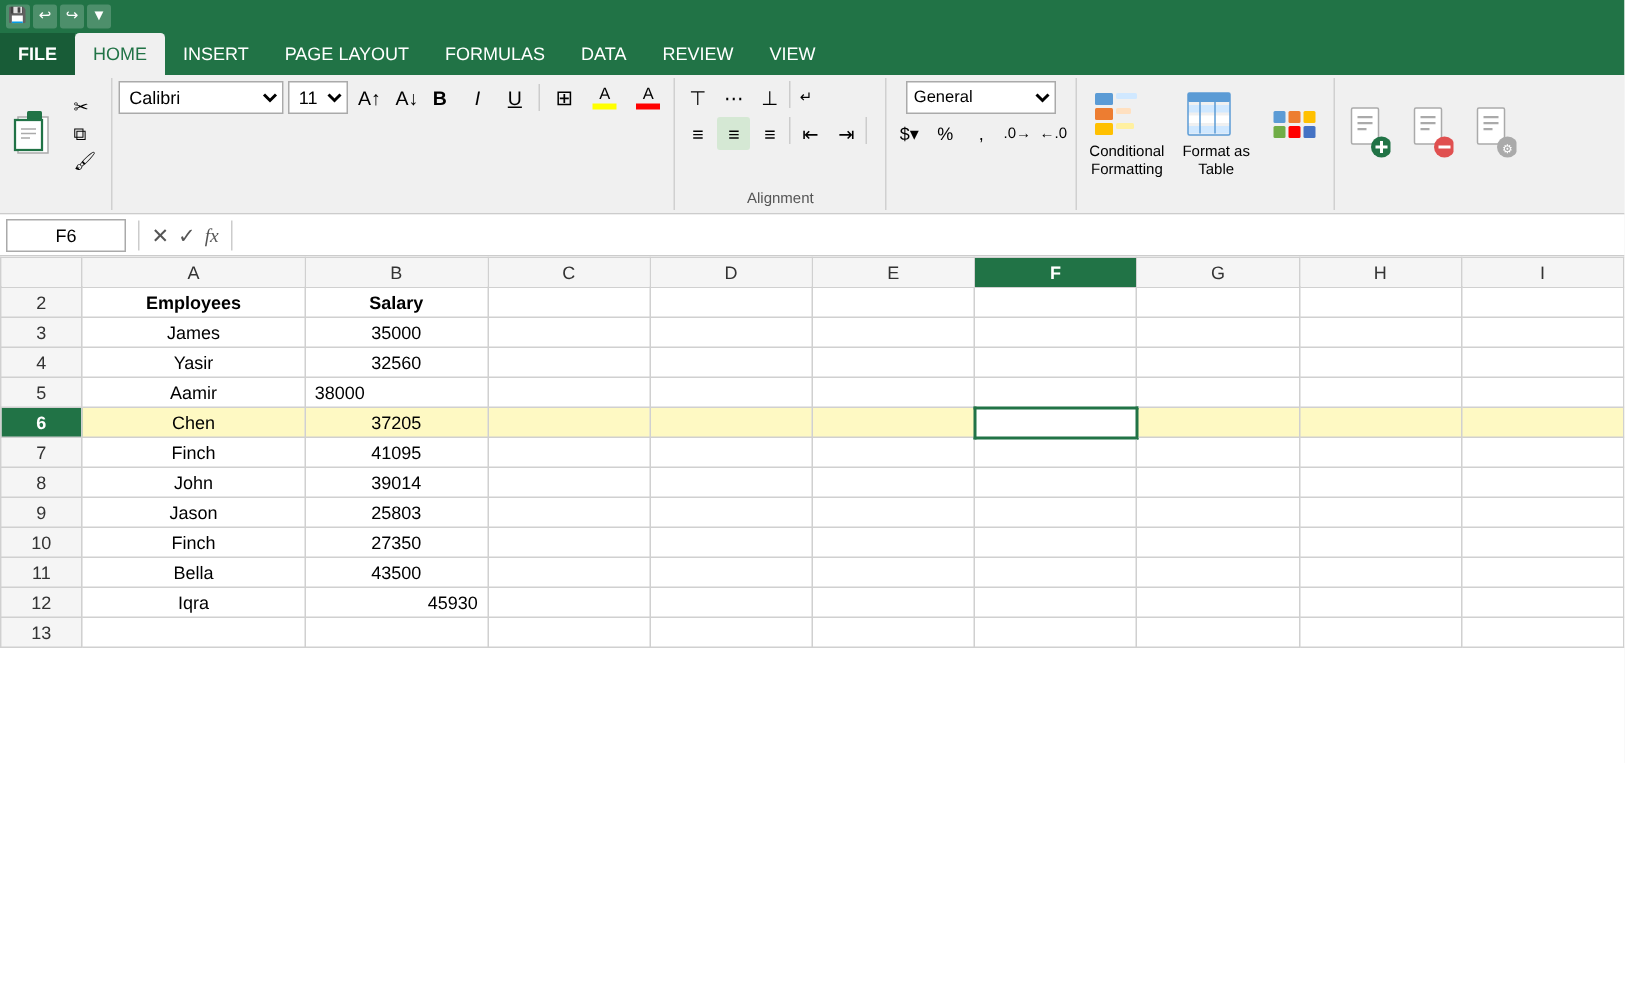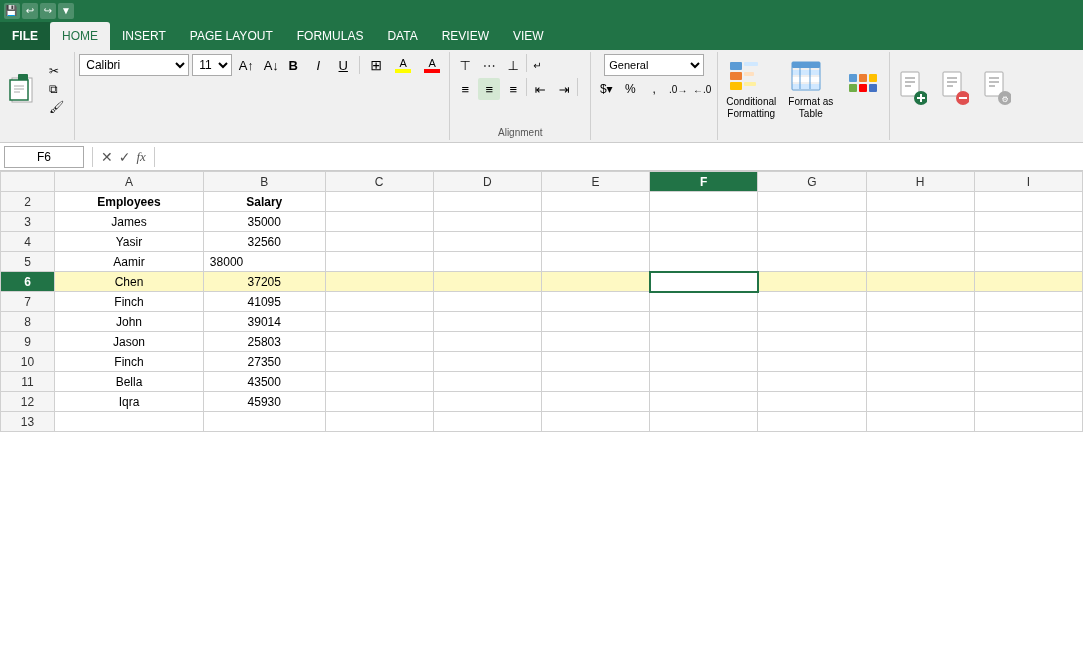--- a/index.html
+++ b/index.html
@@ -693,21 +693,21 @@
           <td class="cell"></td>
           <td class="cell"></td>
           <td class="cell"></td>
           <td class="cell"></td>
           <td class="cell"></td>
           <td class="cell"></td>
         </tr>
         <tr>
           <th class="row-header">12</th>
           <td class="cell" style="text-align: center;">Iqra</td>
-          <td class="cell" style="text-align: center;">45930</td>
+          <td class="cell" style="text-align: right;">45930</td>
           <td class="cell"></td>
           <td class="cell"></td>
           <td class="cell"></td>
           <td class="cell"></td>
           <td class="cell"></td>
           <td class="cell"></td>
           <td class="cell"></td>
         </tr>
         <tr>
           <th class="row-header">13</th>

